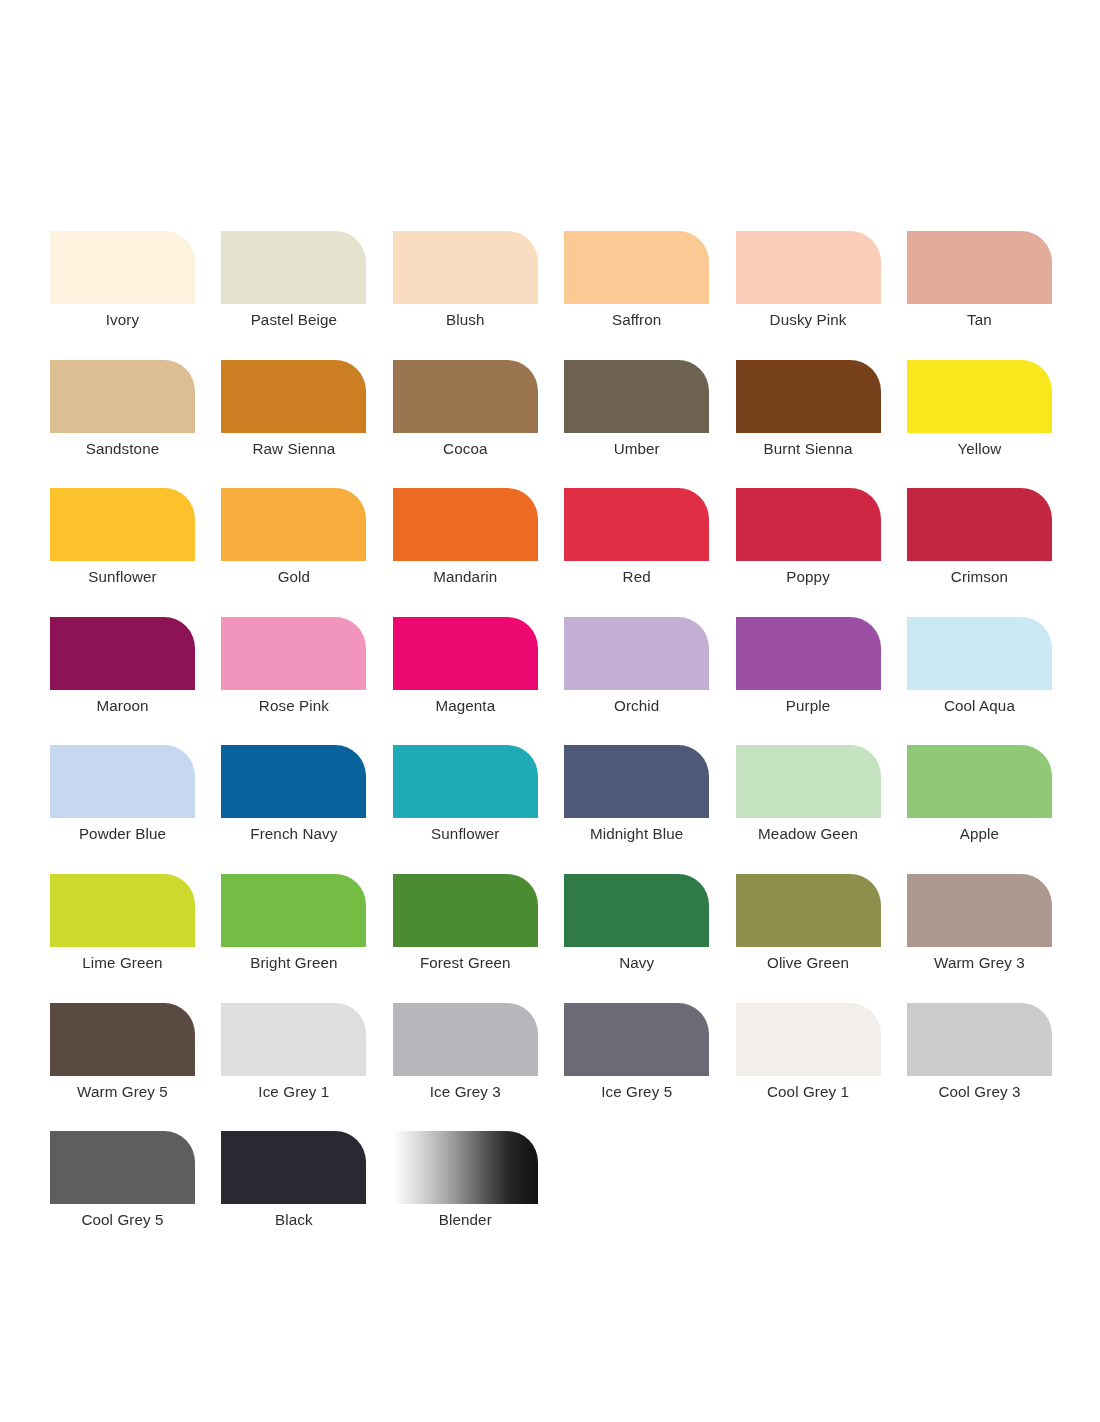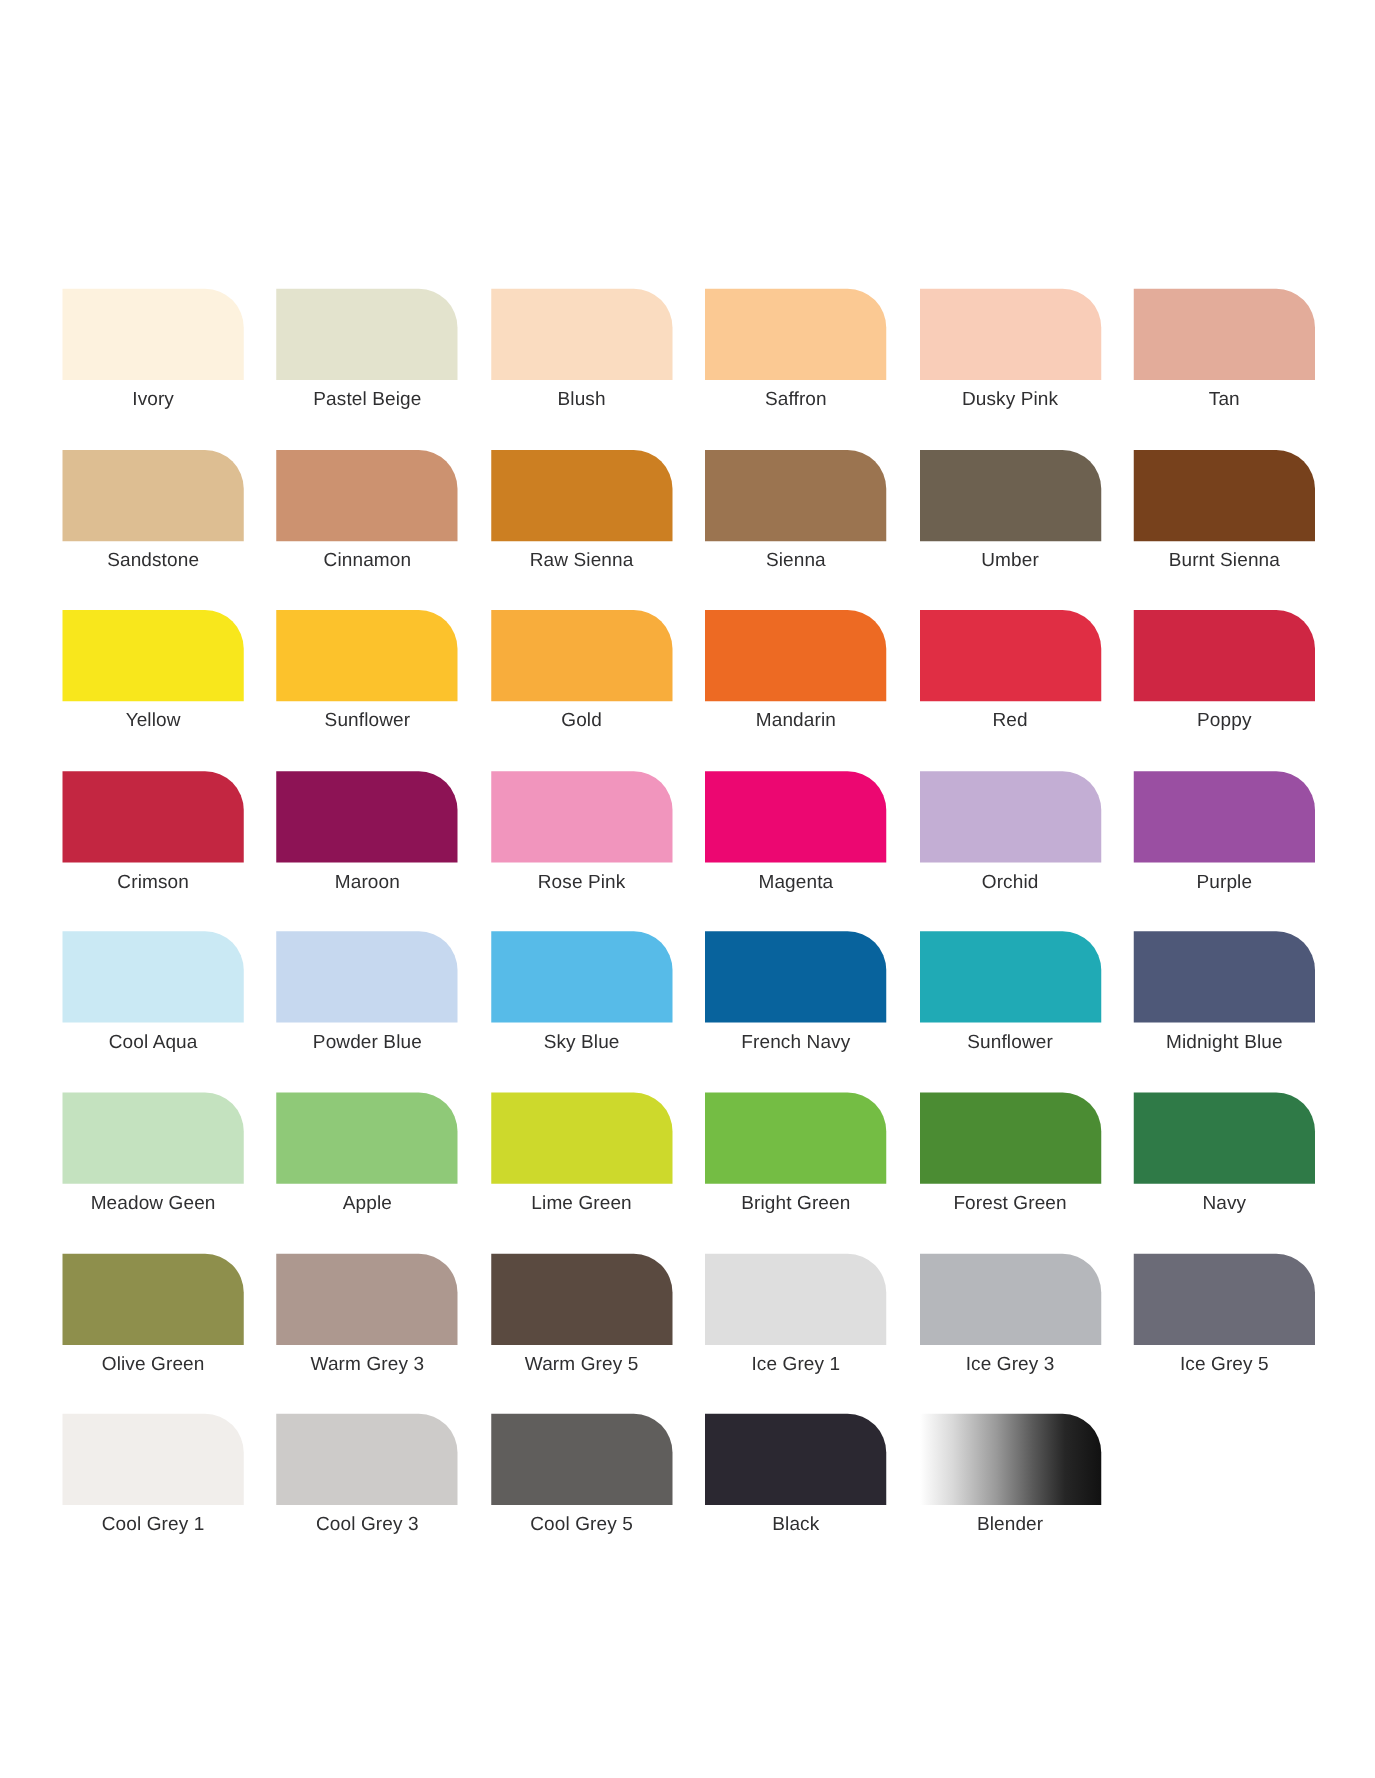--- a/index.html
+++ b/index.html
@@ -94,30 +94,26 @@
       </div>
       <div class="cell">
         <div class="chip" style="background: rgb(227, 172, 154);"></div>
         <div class="chip-label">Tan</div>
       </div>
       <div class="cell">
         <div class="chip" style="background: rgb(221, 190, 146);"></div>
         <div class="chip-label">Sandstone</div>
       </div>
       <div class="cell">
-        <div class="chip" style="background: rgb(204, 146, 112);"></div>
-        <div class="chip-label">Cinnamon</div>
-      </div>
-      <div class="cell">
         <div class="chip" style="background: rgb(204, 127, 34);"></div>
         <div class="chip-label">Raw Sienna</div>
       </div>
       <div class="cell">
         <div class="chip" style="background: rgb(155, 116, 80);"></div>
-        <div class="chip-label">Sienna</div>
+        <div class="chip-label">Cocoa</div>
       </div>
       <div class="cell">
         <div class="chip" style="background: rgb(109, 97, 80);"></div>
         <div class="chip-label">Umber</div>
       </div>
       <div class="cell">
         <div class="chip" style="background: rgb(119, 65, 28);"></div>
         <div class="chip-label">Burnt Sienna</div>
       </div>
       <div class="cell">
@@ -170,24 +166,20 @@
       </div>
       <div class="cell">
         <div class="chip" style="background: rgb(202, 233, 244);"></div>
         <div class="chip-label">Cool Aqua</div>
       </div>
       <div class="cell">
         <div class="chip" style="background: rgb(198, 216, 239);"></div>
         <div class="chip-label">Powder Blue</div>
       </div>
       <div class="cell">
-        <div class="chip" style="background: rgb(87, 187, 232);"></div>
-        <div class="chip-label">Sky Blue</div>
-      </div>
-      <div class="cell">
         <div class="chip" style="background: rgb(8, 99, 157);"></div>
         <div class="chip-label">French Navy</div>
       </div>
       <div class="cell">
         <div class="chip" style="background: rgb(32, 170, 181);"></div>
         <div class="chip-label">Sunflower</div>
       </div>
       <div class="cell">
         <div class="chip" style="background: rgb(78, 88, 120);"></div>
         <div class="chip-label">Midnight Blue</div>

